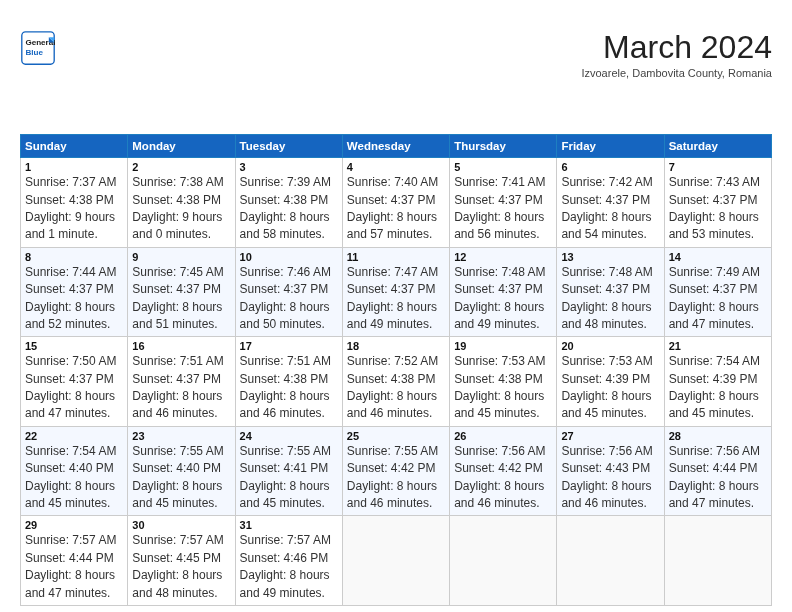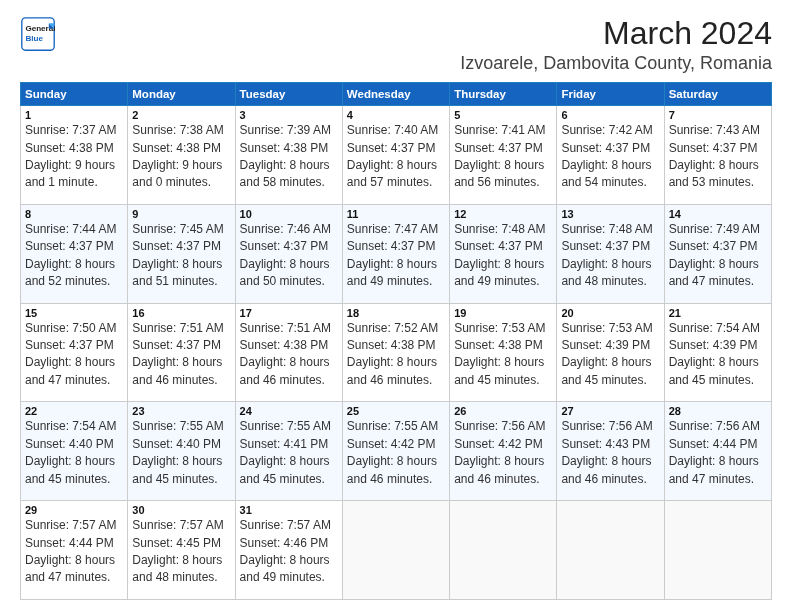--- a/index.html
+++ b/index.html
@@ -6,21 +6,21 @@
     body {
       font-family: Arial, sans-serif;
       background: #fff;
       width: 792px;
       height: 612px;
       overflow: hidden;
     }
     .page {
       width: 792px;
       height: 612px;
-      padding: 16px 20px 12px 20px;
+      padding: 30px 20px 12px 20px;
       display: flex;
       flex-direction: column;
     }
     .header {
       display: flex;
       align-items: flex-start;
       justify-content: space-between;
       margin-bottom: 8px;
     }
     .logo {
@@ -35,30 +35,31 @@
     .title-block {
       text-align: right;
     }
     .main-title {
       font-size: 32px;
       font-weight: 300;
       color: #222;
       line-height: 1.1;
     }
     .subtitle {
-      font-size: 18px;
+      font-size: 11px;
       color: #444;
       margin-top: 2px;
     }
     .calendar {
       flex: 1;
       border: 1px solid #ccc;
       border-collapse: collapse;
       width: 100%;
       table-layout: fixed;
+      margin-top: 47px;
     }
     .calendar thead tr th {
       background: #1565c0;
       color: #fff;
       font-size: 11.5px;
       font-weight: bold;
       padding: 5px 4px;
       text-align: left;
       border: 1px solid #1e7fc1;
     }

